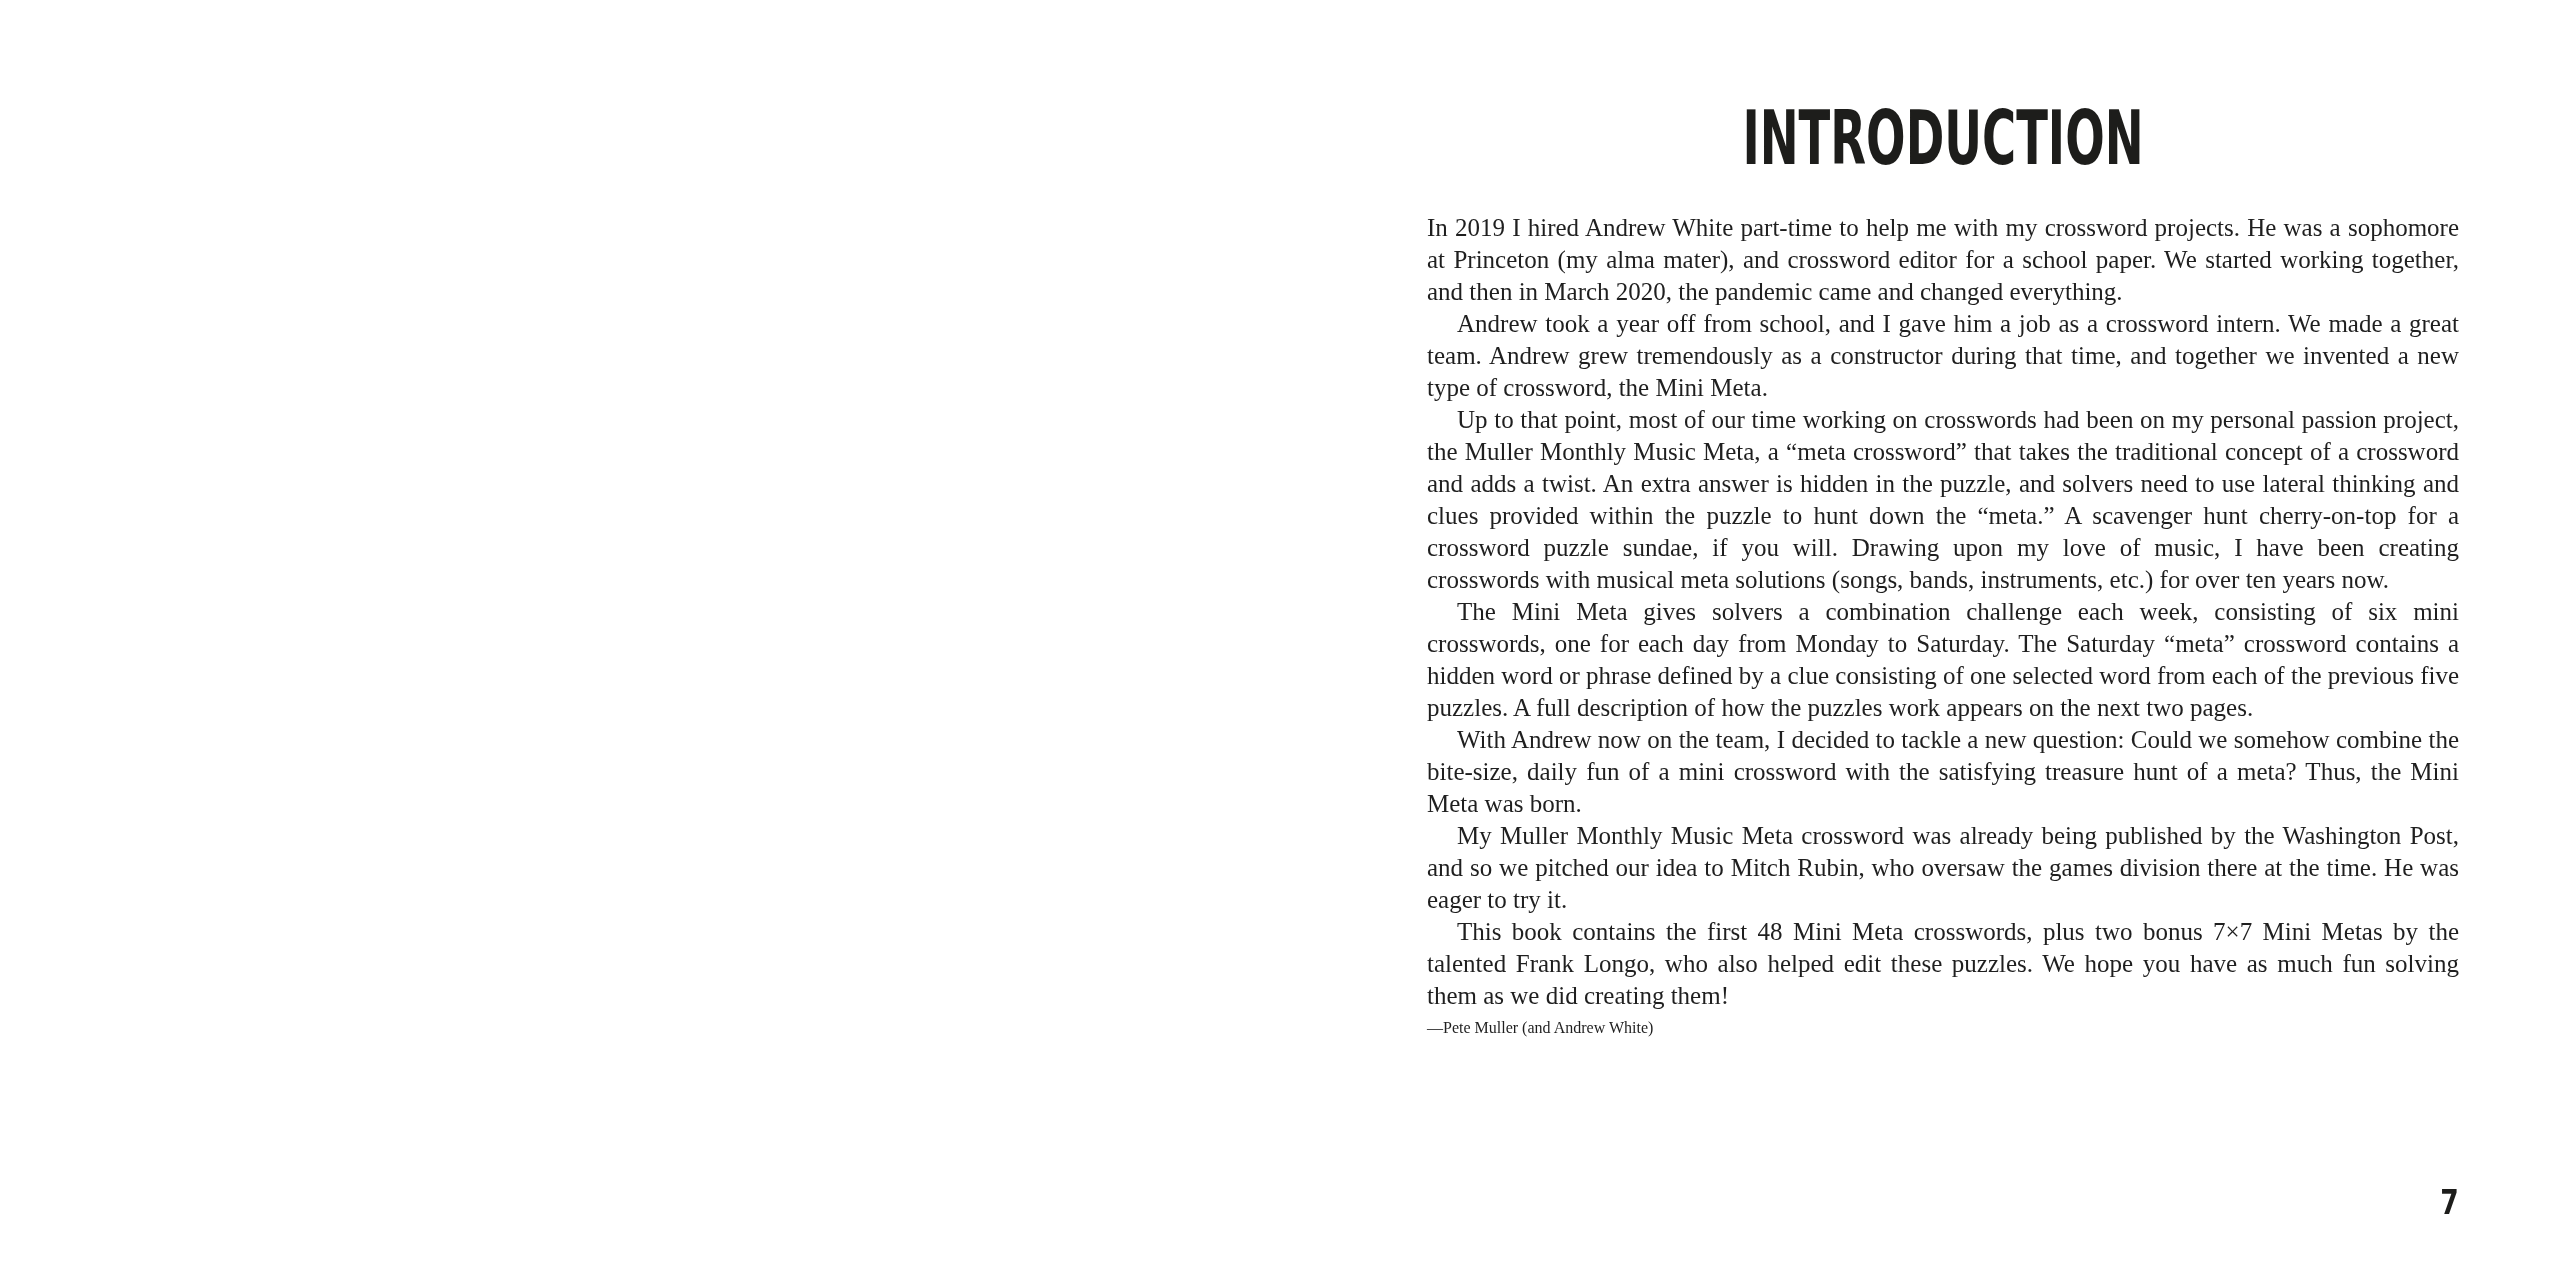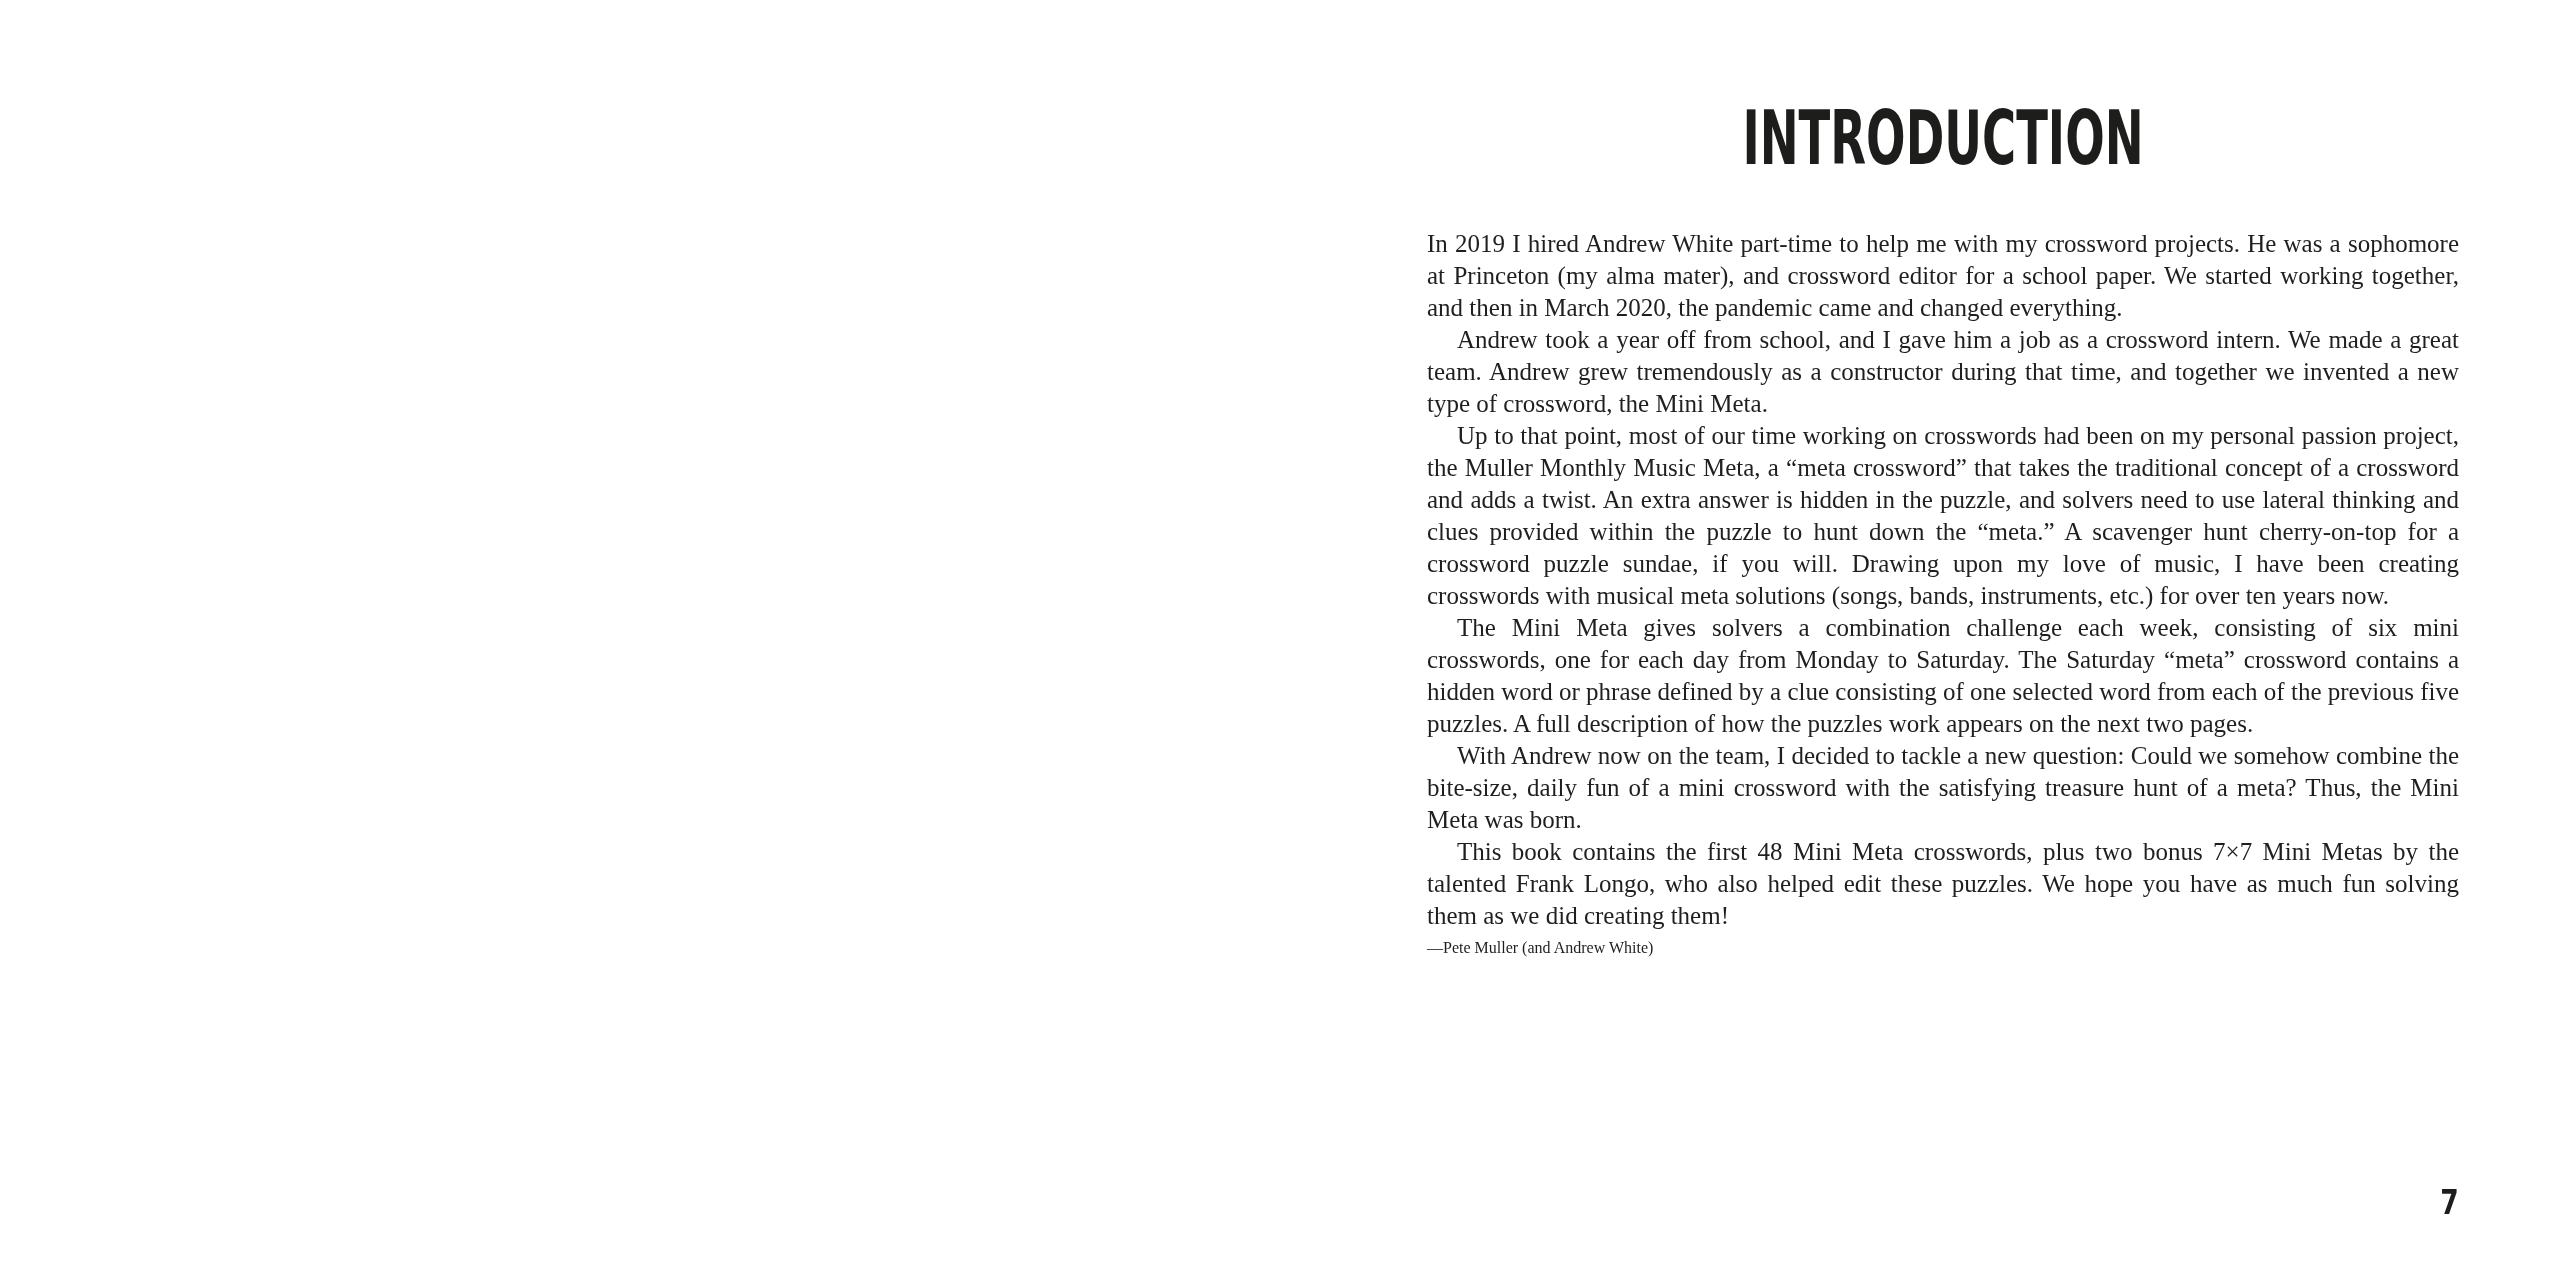--- a/index.html
+++ b/index.html
@@ -42,21 +42,21 @@
     line-height: 75px;
     text-align: center;
     color: #1d1d1b;
     transform: scaleX(0.62);
     transform-origin: 50% 50%;
     white-space: nowrap;
     letter-spacing: 0px;
   }
 
   .body-text {
-    margin-top: 52px;
+    margin-top: 36px;
     font-size: 25px;
     line-height: 32px;
     text-align: justify;
     text-justify: inter-word;
     hyphens: none;
   }
   .body-text p { margin: 0; }
   .body-text p.indent { text-indent: 30px; font-family: Liberation Serif, serif; }
 
   p.signature {
@@ -88,20 +88,21 @@
     <div class="content">
 
       <h1 class="page-title">INTRODUCTION</h1>
 
       <div class="body-text">
         <p>In 2019 I hired Andrew White part-time to help me with my crossword projects. He was a sophomore at Princeton (my alma mater), and crossword editor for a school paper. We started working together, and then in March 2020, the pandemic came and changed everything.</p>
         <p class="indent">Andrew took a year off from school, and I gave him a job as a crossword intern. We made a great team. Andrew grew tremendously as a constructor during that time, and together we invented a new type of crossword, the Mini Meta.</p>
         <p class="indent">Up to that point, most of our time working on crosswords had been on my personal passion project, the Muller Monthly Music Meta, a “meta crossword” that takes the traditional concept of a crossword and adds a twist. An extra answer is hidden in the puzzle, and solvers need to use lateral thinking and clues provided within the puzzle to hunt down the “meta.” A scavenger hunt cherry-on-top for a crossword puzzle sundae, if you will. Drawing upon my love of music, I have been creating crosswords with musical meta solutions (songs, bands, instruments, etc.) for over ten years now.</p>
         <p class="indent">The Mini Meta gives solvers a combination challenge each week, consisting of six mini crosswords, one for each day from Monday to Saturday. The Saturday “meta” crossword contains a hidden word or phrase defined by a clue consisting of one selected word from each of the previous five puzzles. A full description of how the puzzles work appears on the next two pages.</p>
         <p class="indent">With Andrew now on the team, I decided to tackle a new question: Could we somehow combine the bite-size, daily fun of a mini crossword with the satisfying treasure hunt of a meta? Thus, the Mini Meta was born.</p>
+        <p class="indent">My Muller Monthly Music Meta crossword was already being published by the Washington Post, and so we pitched our idea to Mitch Rubin, who oversaw the games division there at the time. He was eager to try it.</p>
         <p class="indent">This book contains the first 48 Mini Meta crosswords, plus two bonus 7×7 Mini Metas by the talented Frank Longo, who also helped edit these puzzles. We hope you have as much fun solving them as we did creating them!</p>
       </div>
 
       <p class="signature">—Pete Muller (and Andrew White)</p>
 
       <div class="page-number">7</div>
 
     </div>
   </div>
 

